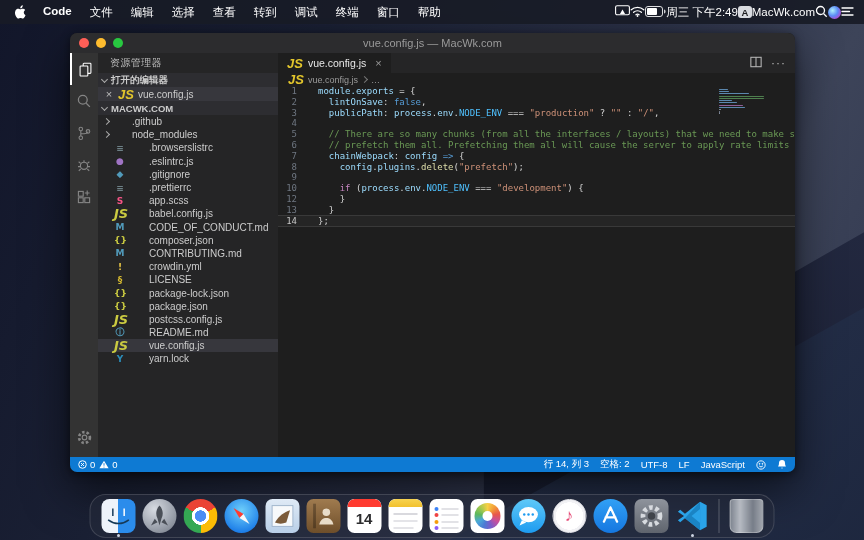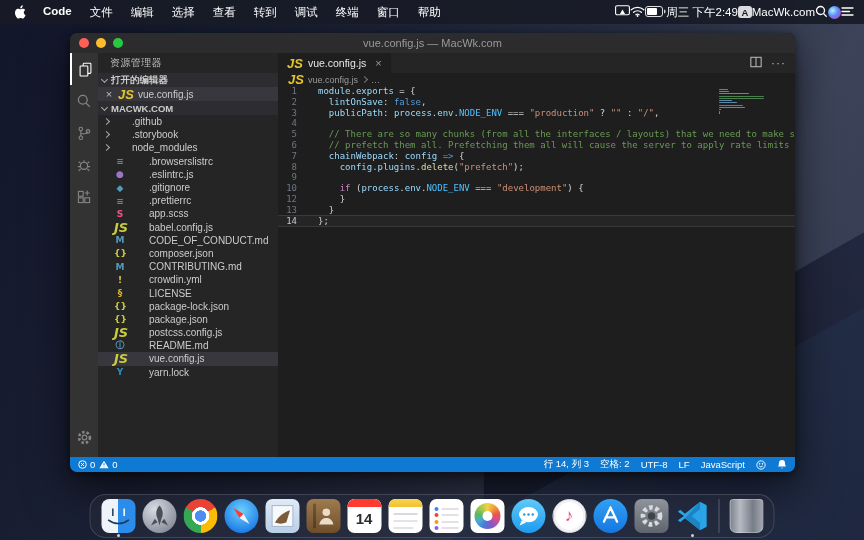--- a/index.html
+++ b/index.html
@@ -235,24 +235,20 @@
           <span class="chev down"></span>
           <span>MACWK.COM</span>
         </div>
         <div class="tree" id="tree-items">
             <div class="tree-row folder">
               <span class="chev right"></span>
               <span>.github</span>
             </div>
             <div class="tree-row folder">
               <span class="chev right"></span>
-              <span>.storybook</span>
-            </div>
-            <div class="tree-row folder">
-              <span class="chev right"></span>
               <span>node_modules</span>
             </div>
             <div class="tree-row">
               <span class="ficon" style="color: rgb(109, 128, 134);">≡</span>
               <span>.browserslistrc</span>
             </div>
             <div class="tree-row">
               <span class="ficon" style="color: rgb(160, 116, 196);">●</span>
               <span>.eslintrc.js</span>
             </div>

